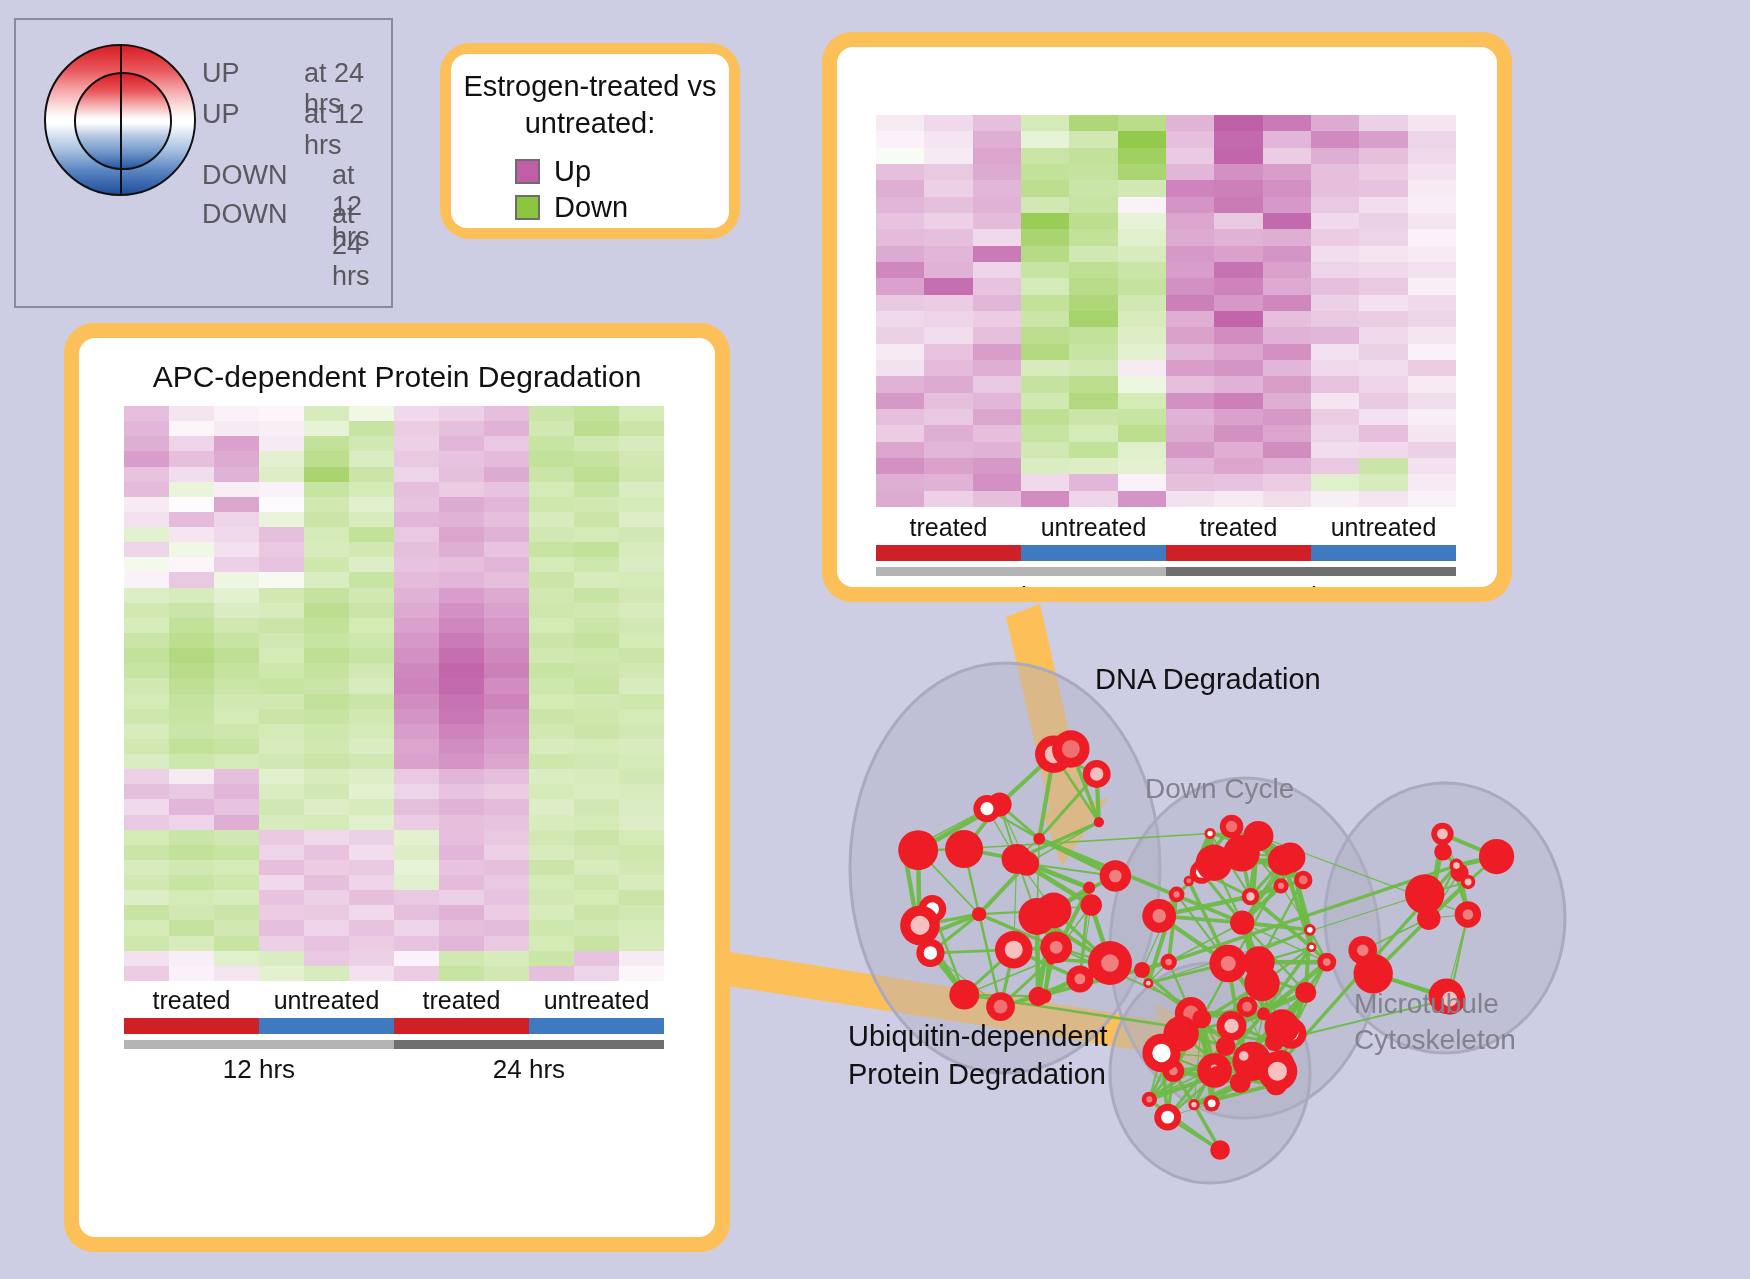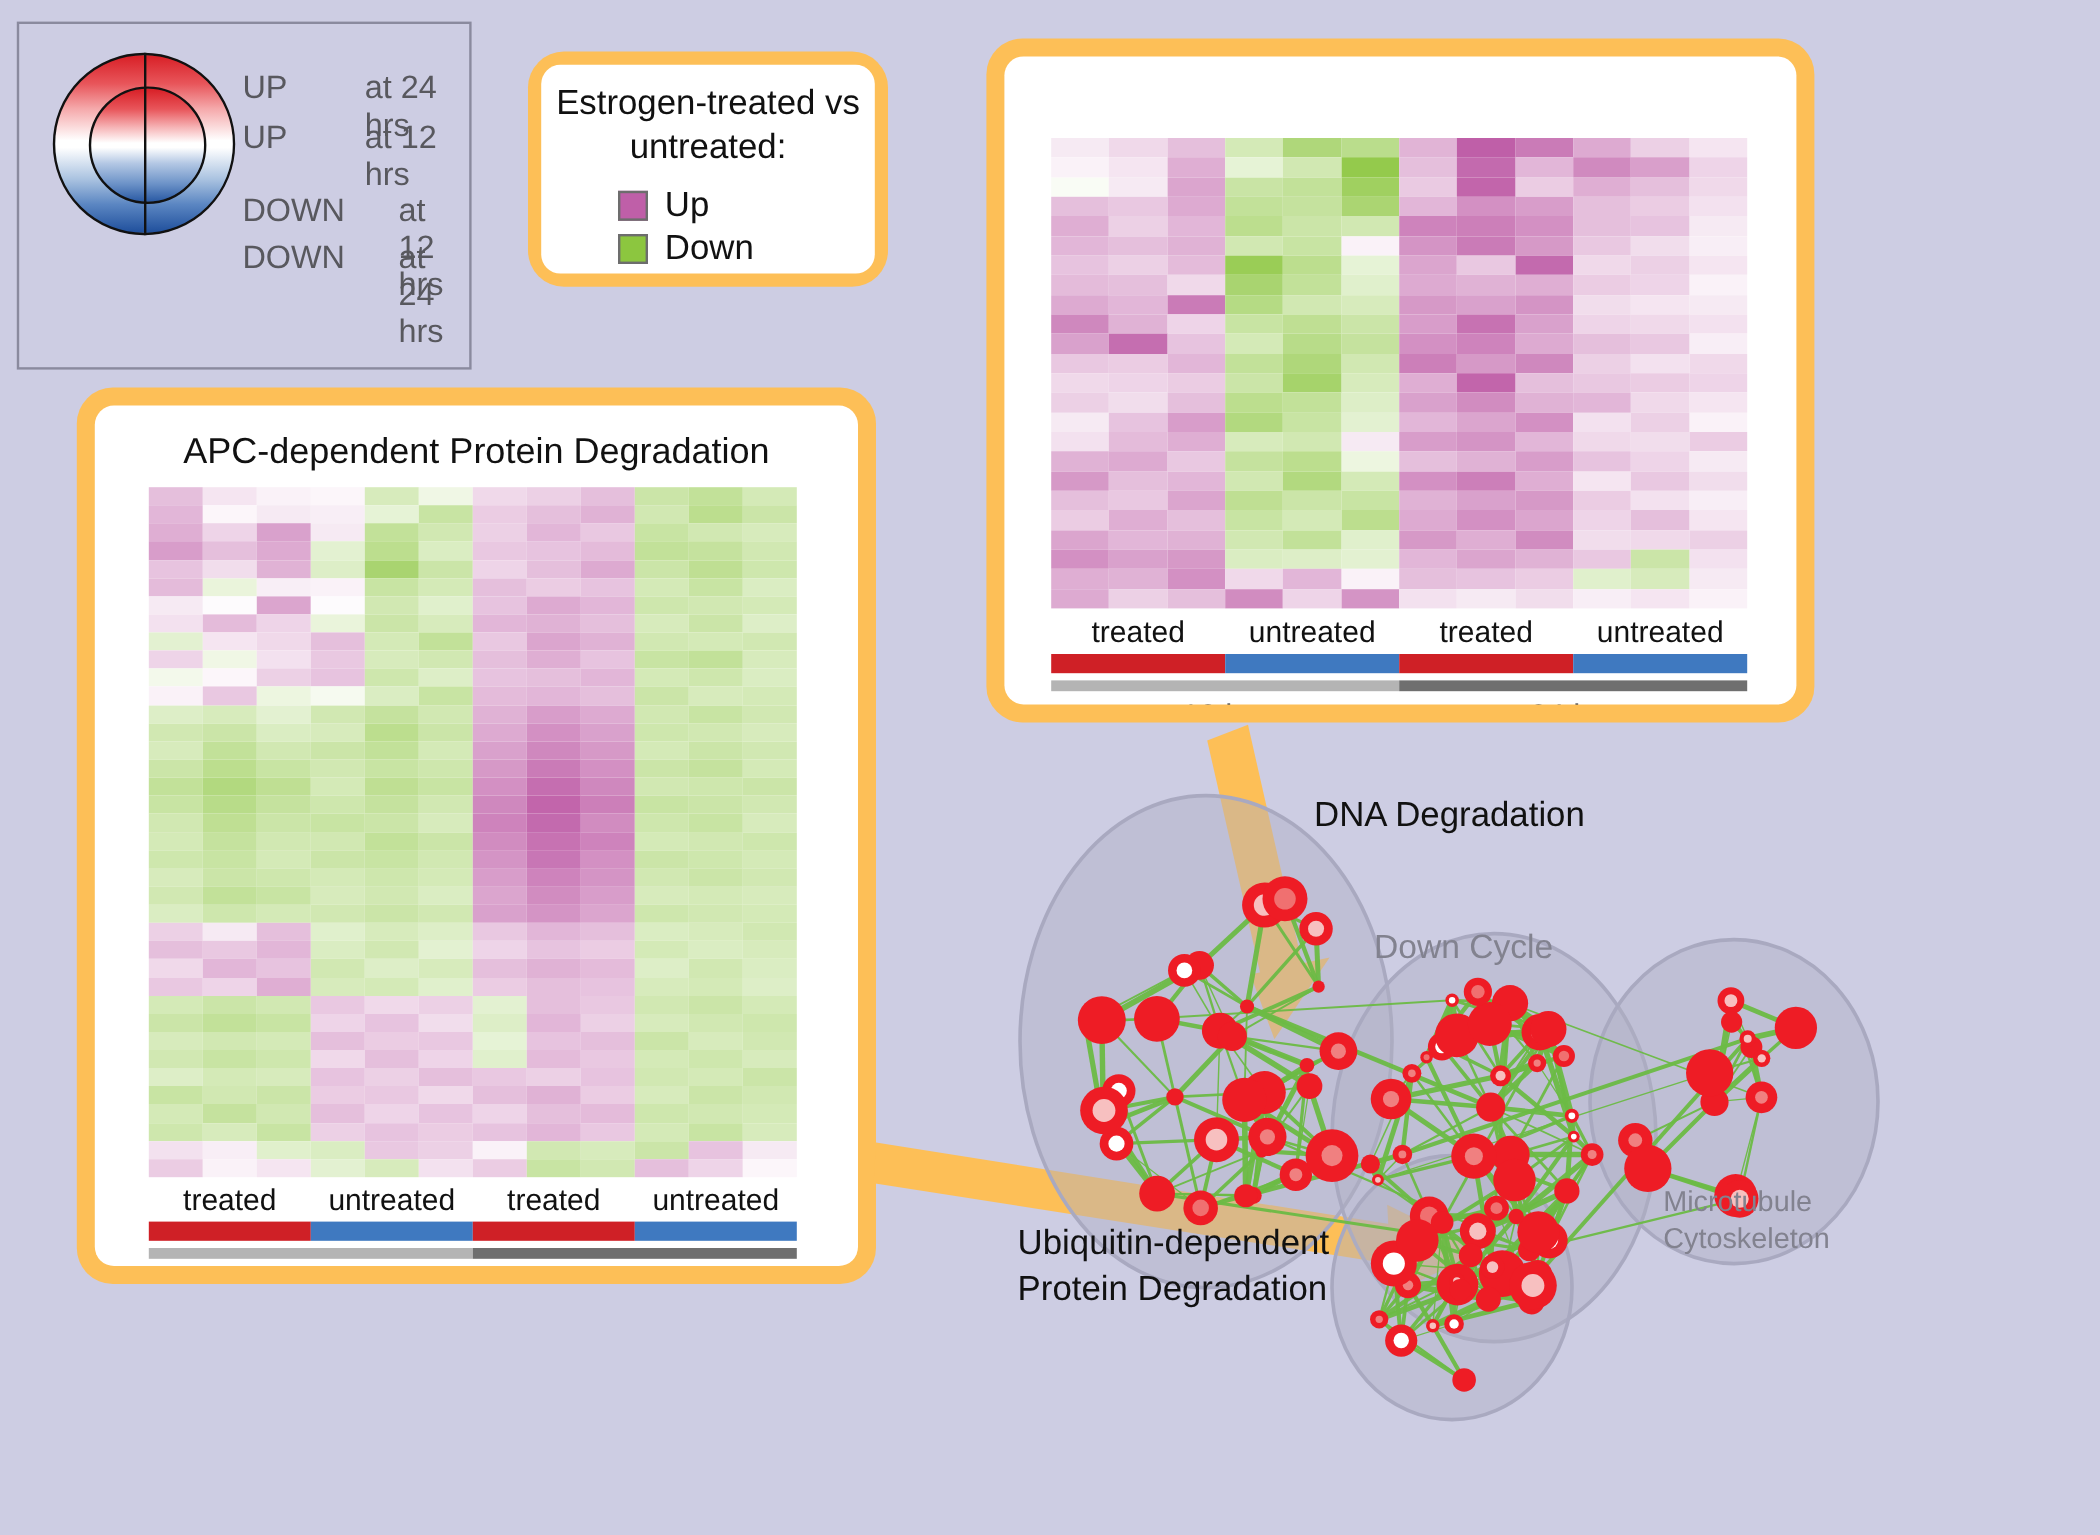--- a/index.html
+++ b/index.html
@@ -40,21 +40,21 @@
   #ud-legend .panel-inner{left:11px;top:11px;right:11px;bottom:11px;}
   #ud-title{position:absolute;left:0;top:14px;width:100%;text-align:center;font-size:29px;
      line-height:1.28;color:#111;}
   .ud-item{position:absolute;display:flex;align-items:center;gap:14px;}
   .sw{width:25px;height:25px;border:2px solid #6d6d6d;box-sizing:border-box;}
   .ud-label{font-size:29px;color:#111;}
 
   
   #rf-panel{left:822px;top:32px;width:690px;height:570px;}
   #rf-panel .panel-inner{left:15px;top:15px;right:15px;bottom:15px;}
-  #apc-panel{left:64px;top:323px;width:666px;height:747px;}
+  #apc-panel{left:64px;top:323px;width:666px;height:929px;}
   #apc-panel .panel-inner{left:15px;top:15px;right:15px;bottom:15px;}
 
   .hm{position:absolute;display:grid;}
   .hm div{width:100%;height:100%;}
 
   
   .axis{position:absolute;}
   .axis-labels{position:absolute;display:grid;width:100%;}
   .axis-labels span{text-align:center;font-size:25px;color:#111;}
   .bar-row{position:absolute;display:grid;width:100%;height:16px;}
@@ -64,21 +64,21 @@
   .time-12{background:#b4b4b4;}
   .time-24{background:#6f6f6f;}
   .time-labels{position:absolute;display:grid;width:100%;}
   .time-labels span{text-align:center;font-size:26px;color:#111;}
 
   
   #network{position:absolute;left:790px;top:618px;width:960px;height:661px;}
   .net-label{position:absolute;white-space:pre-line;}
   #lbl-dna{left:305px;top:45px;font-size:29px;color:#111;}
   #lbl-cc{left:355px;top:155px;font-size:28px;color:#82828f;}
-  #lbl-mt{left:596px;top:368px;font-size:24px;color:#82828f;line-height:1.3;}
+  #lbl-mt{left:564px;top:368px;font-size:28px;color:#82828f;line-height:1.3;}
   #lbl-ub{left:58px;top:400px;font-size:29px;color:#111;line-height:1.3;}
 
   
   #arrows{position:absolute;left:0;top:0;width:1750px;height:1279px;pointer-events:none;}
 </style>
 </head>
 <body>
 
 <div id="cbar-legend">
   <div class="ring-wrap">

